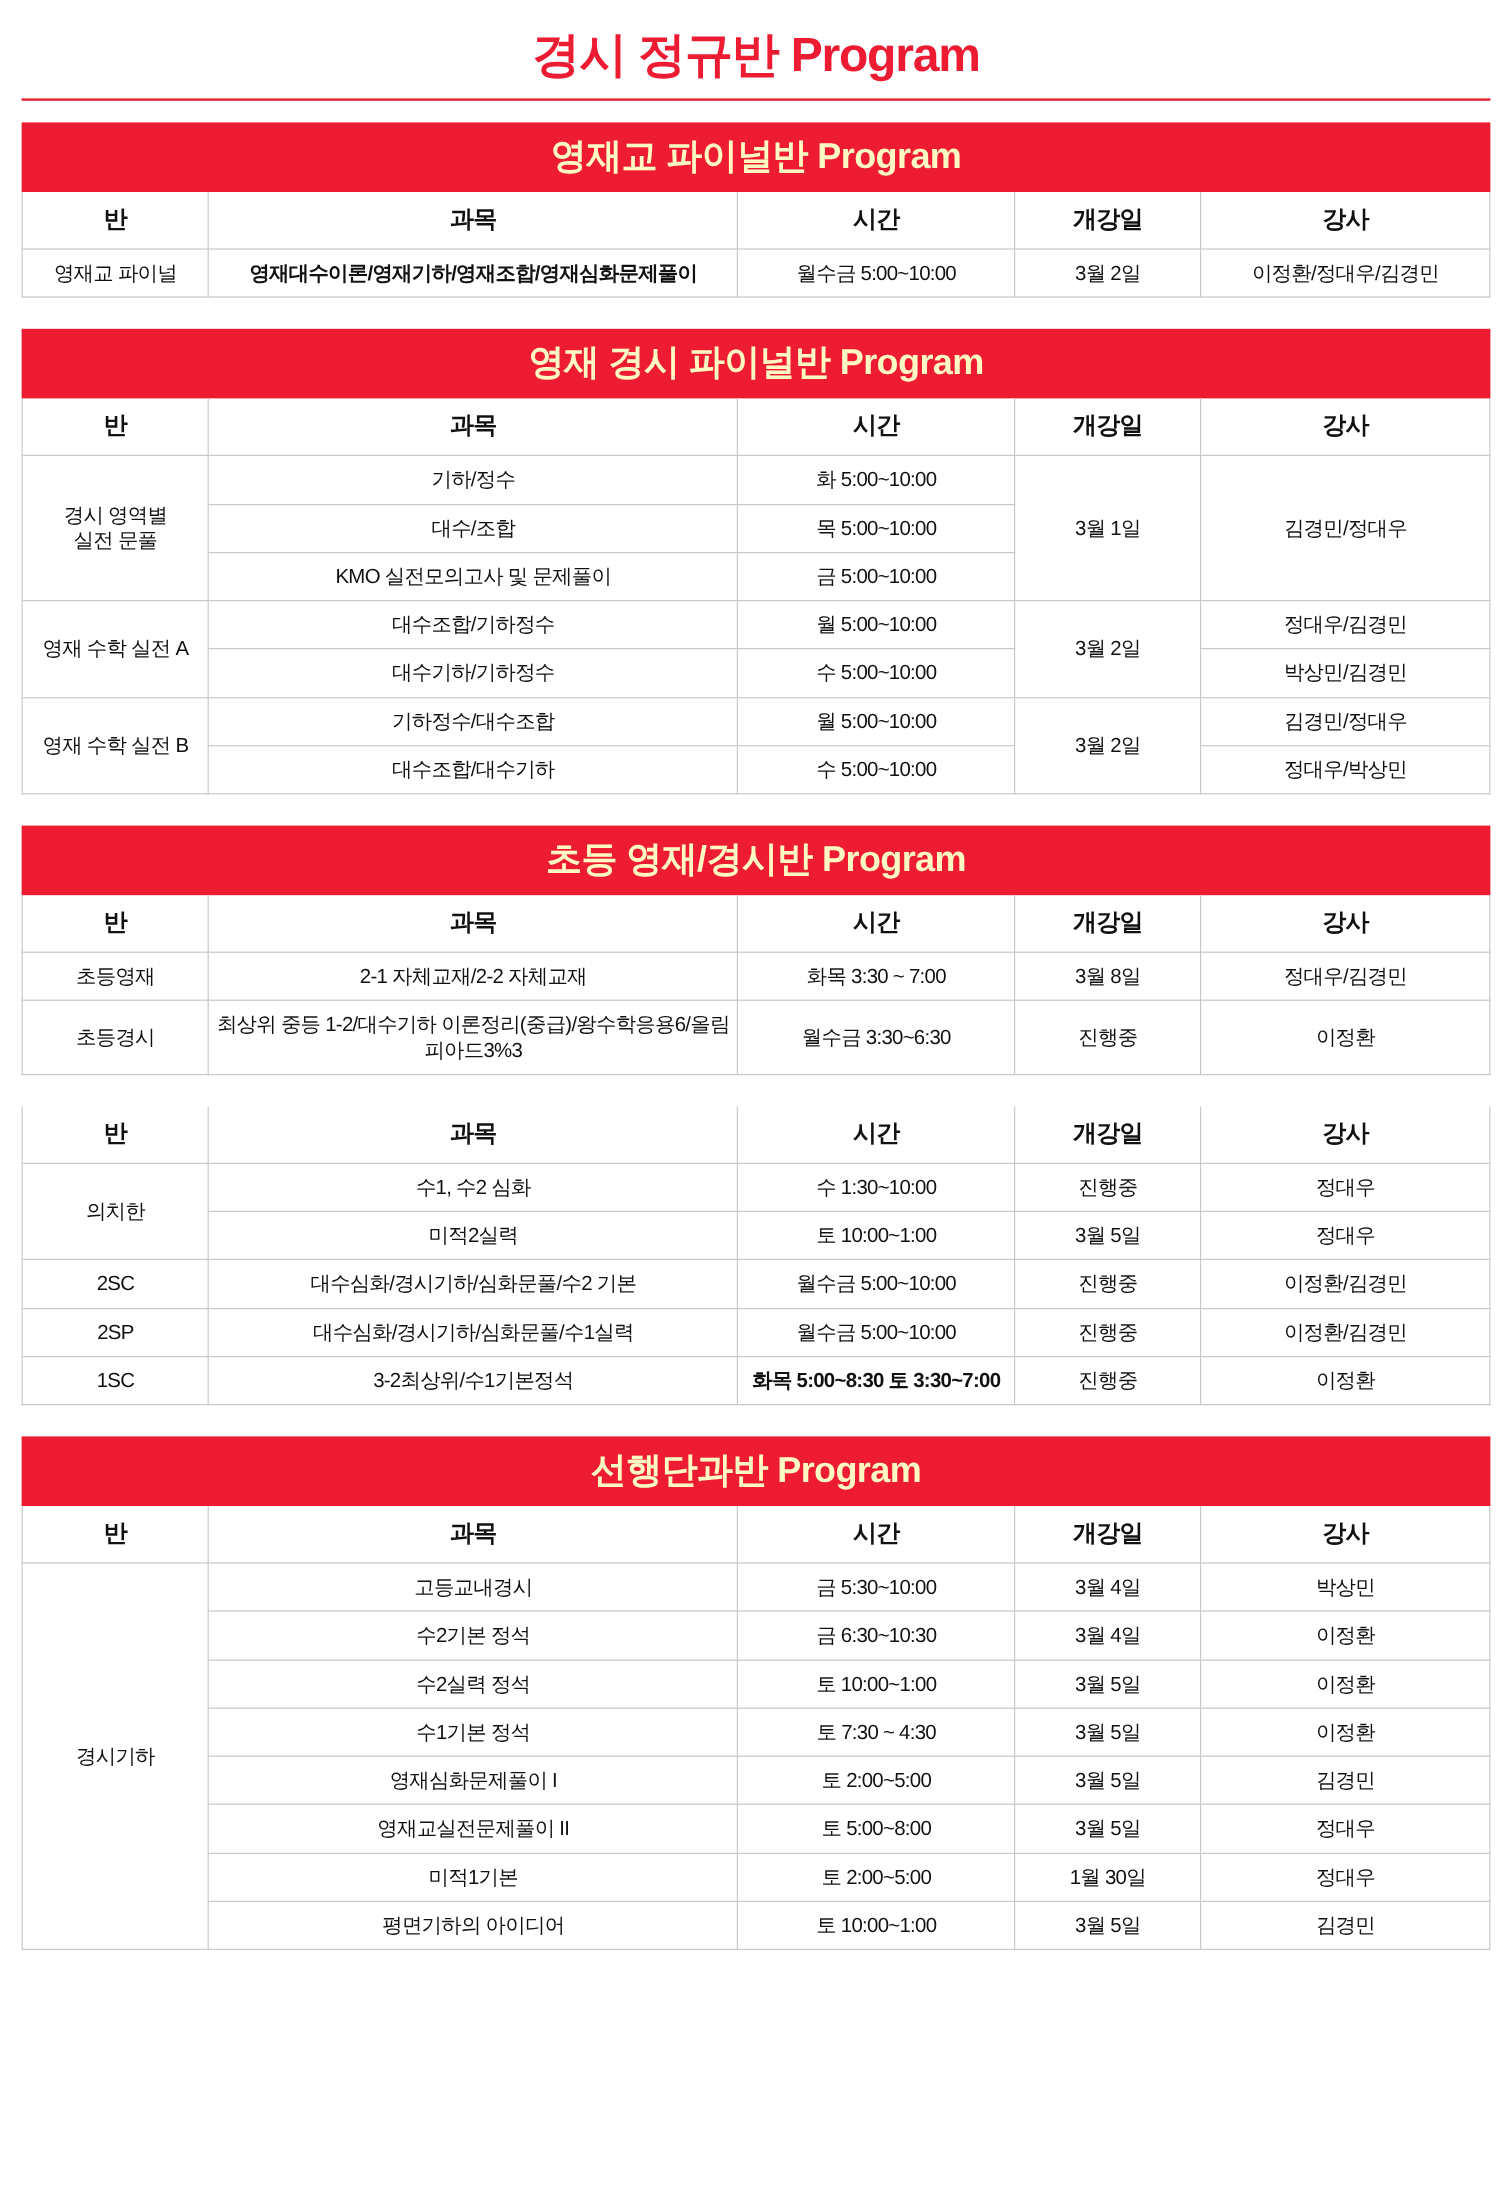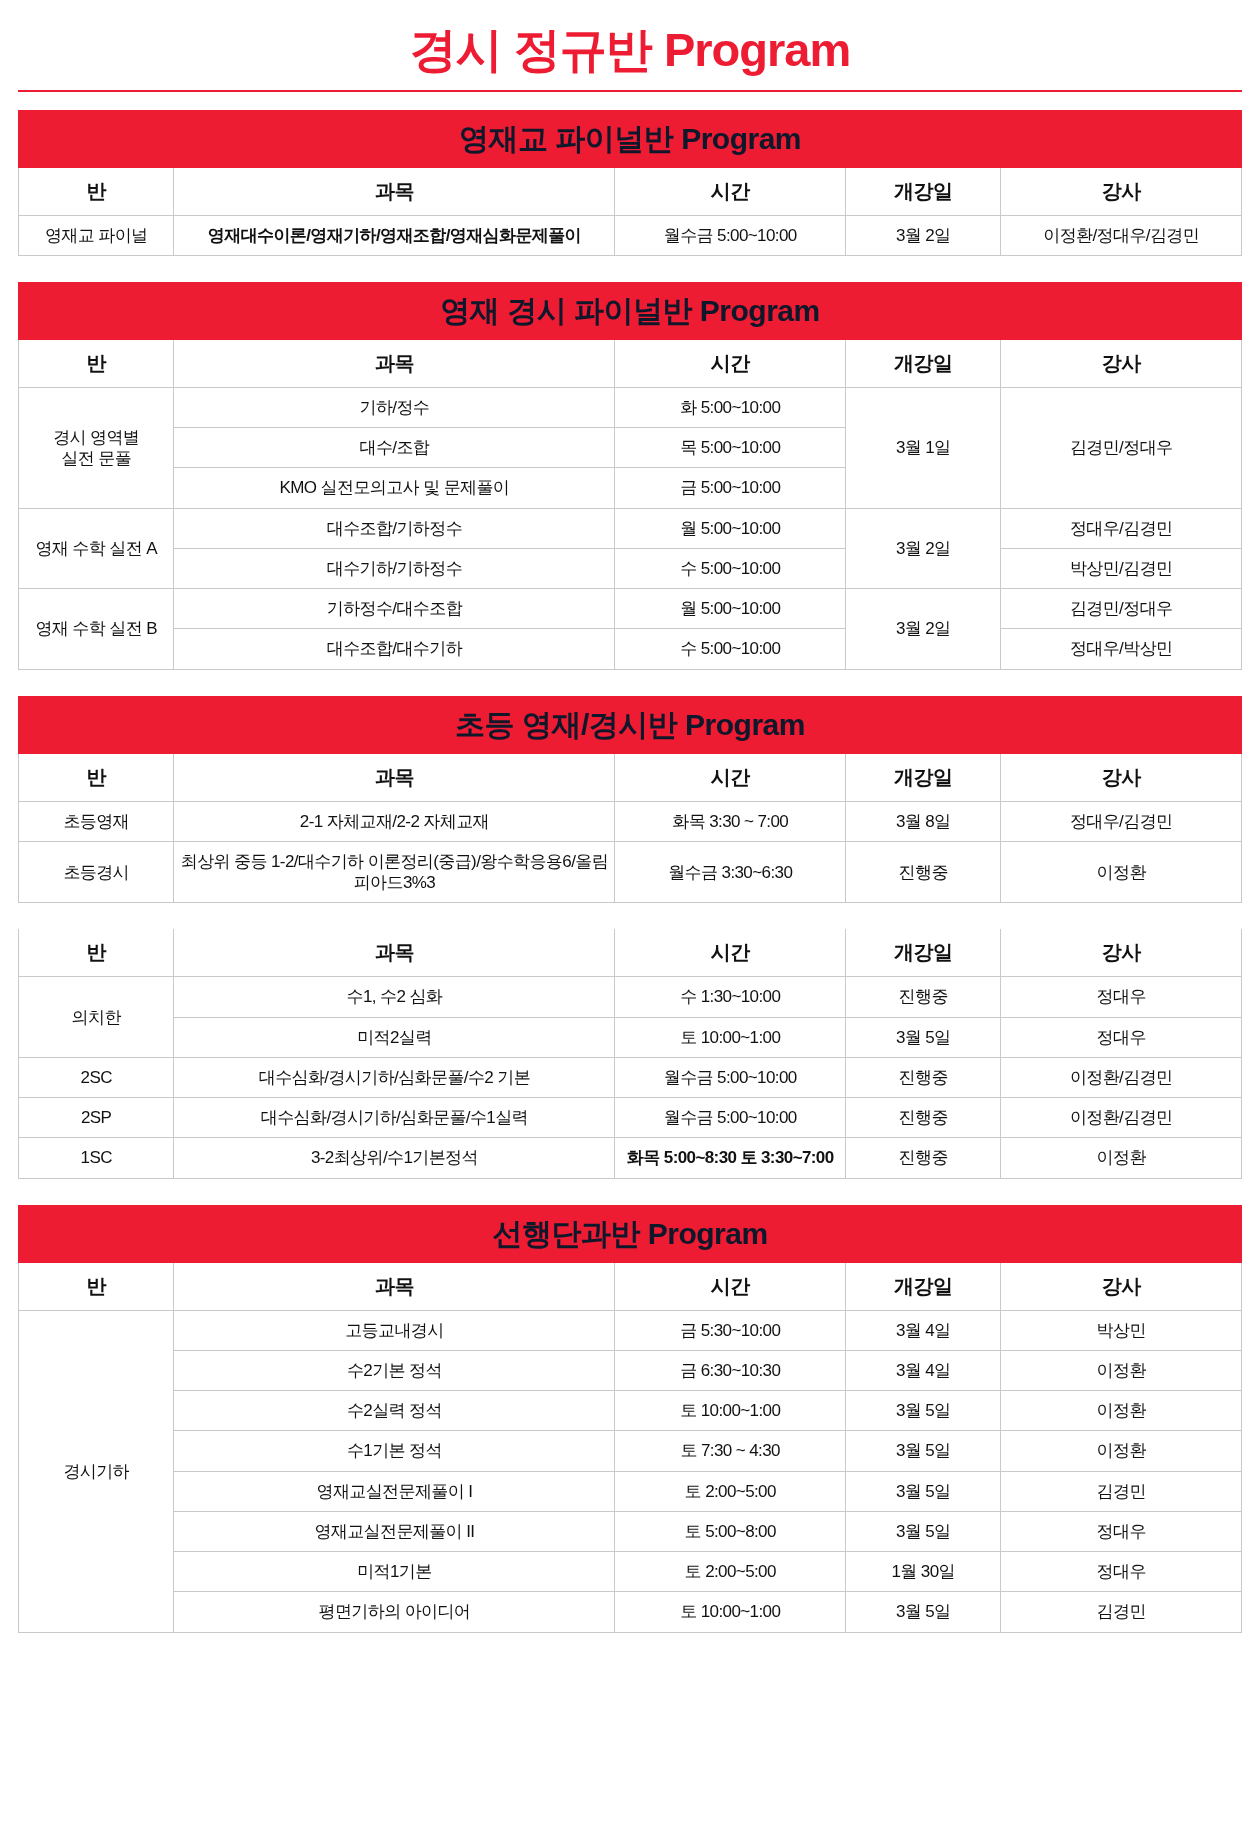--- a/index.html
+++ b/index.html
@@ -13,35 +13,35 @@
     color: #111111;
   }
   .page {
     width: 1260px;
     box-sizing: border-box;
     padding: 14px 18px 24px 18px;
   }
   .doc-title {
     text-align: center;
     color: #ed1c33;
-    font-size: 47px;
+    font-size: 40px;
     font-weight: bold;
     letter-spacing: -1px;
     padding: 10px 0 14px 0;
     line-height: 1.1;
   }
   .title-rule {
     border: none;
     border-top: 2px solid #ed1c33;
     margin: 0 0 18px 0;
   }
   .section { margin-bottom: 26px; }
   .section-banner {
     background: #ed1c33;
-    color: #0f172a;
+    color: #fef9c3;
     text-align: center;
     font-size: 30px;
     font-weight: bold;
     letter-spacing: -0.5px;
     padding: 12px 0 13px 0;
     line-height: 1.1;
   }
   table.prog {
     width: 100%;
     border-collapse: collapse;
@@ -310,21 +310,21 @@
               <td>3월 5일</td>
               <td>이정환</td>
             </tr>
             <tr>
               <td>수1기본 정석</td>
               <td>토 7:30 ~ 4:30</td>
               <td>3월 5일</td>
               <td>이정환</td>
             </tr>
             <tr>
-              <td>영재교실전문제풀이 I</td>
+              <td>영재심화문제풀이 I</td>
               <td>토 2:00~5:00</td>
               <td>3월 5일</td>
               <td>김경민</td>
             </tr>
             <tr>
               <td>영재교실전문제풀이 II</td>
               <td>토 5:00~8:00</td>
               <td>3월 5일</td>
               <td>정대우</td>
             </tr>

